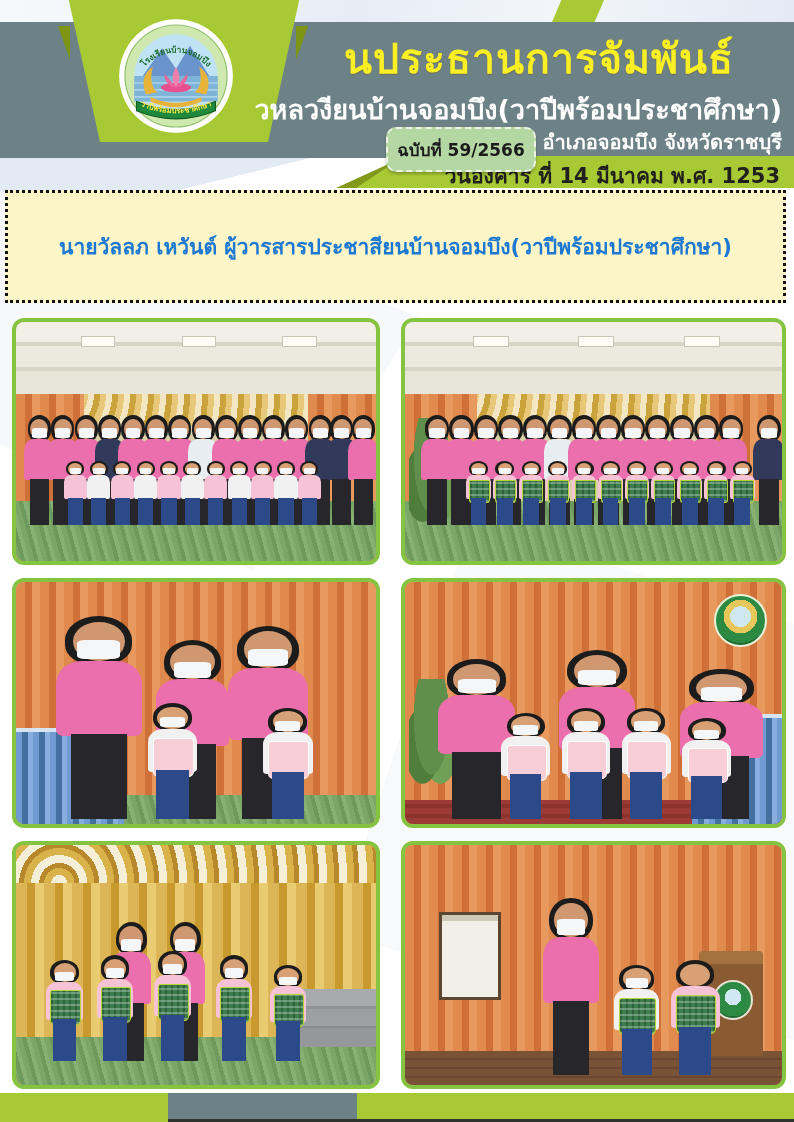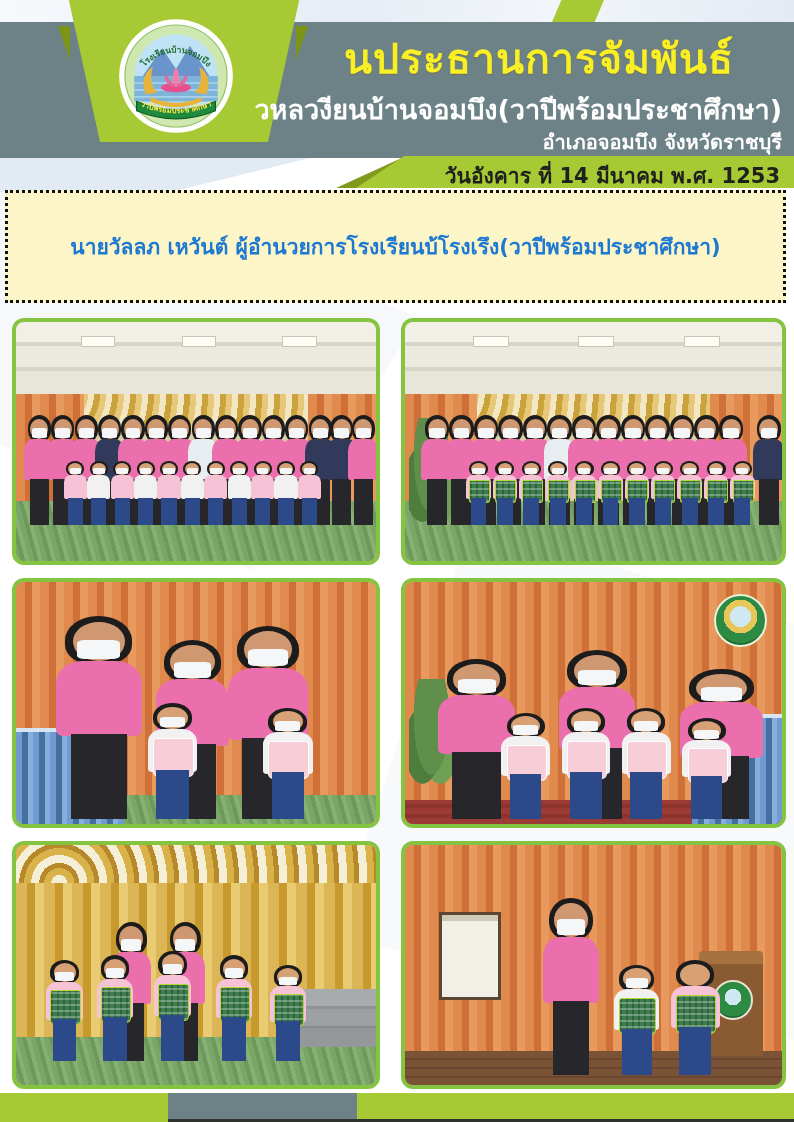--- a/index.html
+++ b/index.html
@@ -171,23 +171,24 @@
       <text font-size="6.6" font-weight="bold" fill="#ffe84a">
         <textPath href="#ribbonPath" startOffset="50%" text-anchor="middle" id="logo-bottom-tp">วาปีพร้อมประชาศึกษา</textPath>
       </text>
     </svg>
   </div>
 
   <div class="hdr-title">นประธานการจัมพันธ์</div>
   <div class="hdr-school">วหลวงียนบ้านจอมบึง(วาปีพร้อมประชาศึกษา)</div>
   <div class="hdr-district">อำเภอจอมบึง จังหวัดราชบุรี</div>
   <div class="hdr-date">วันอังคาร ที่ 14 มีนาคม พ.ศ. 1253</div>
+  <div class="issue-badge">ฉบับที่ 59/2566</div>
 
   <div class="announce">
-    <div class="ln1">นายวัลลภ เหวันต์  ผู้อำนวยการโรงเรียนบ้โรงเรึง(วาปีพร้อมประชาศึกษา)</div>
+    <div class="ln1">นายวัลลภ เหวันต์  ผู้วารสารประชาสียนบ้านจอมบึง(วาปีพร้อมประชาศึกษา)</div>
   </div>
 
   <div class="photos" id="photo-grid">
       <div class="photo" role="img" aria-label="Wide group photo in school hall: teachers in pink polo shirts standing behind a front row of kindergarten pupils in pink and white uniforms, orange curtains on both sides, green carpet floor" title="Wide group photo in school hall: teachers in pink polo shirts standing behind a front row of kindergarten pupils in pink and white uniforms, orange curtains on both sides, green carpet floor">
         <div class="scene">
           <div class="ph-wall"></div>
           <div class="ph-valance" style="top: 30%;"></div>
           <div class="ph-curtain" style="left: 0px; top: 28%; width: 19%; bottom: 0px;"></div>
           <div class="ph-curtain" style="right: 0px; top: 28%; width: 19%; bottom: 0px;"></div>
           <div class="ph-ceiling"></div>

